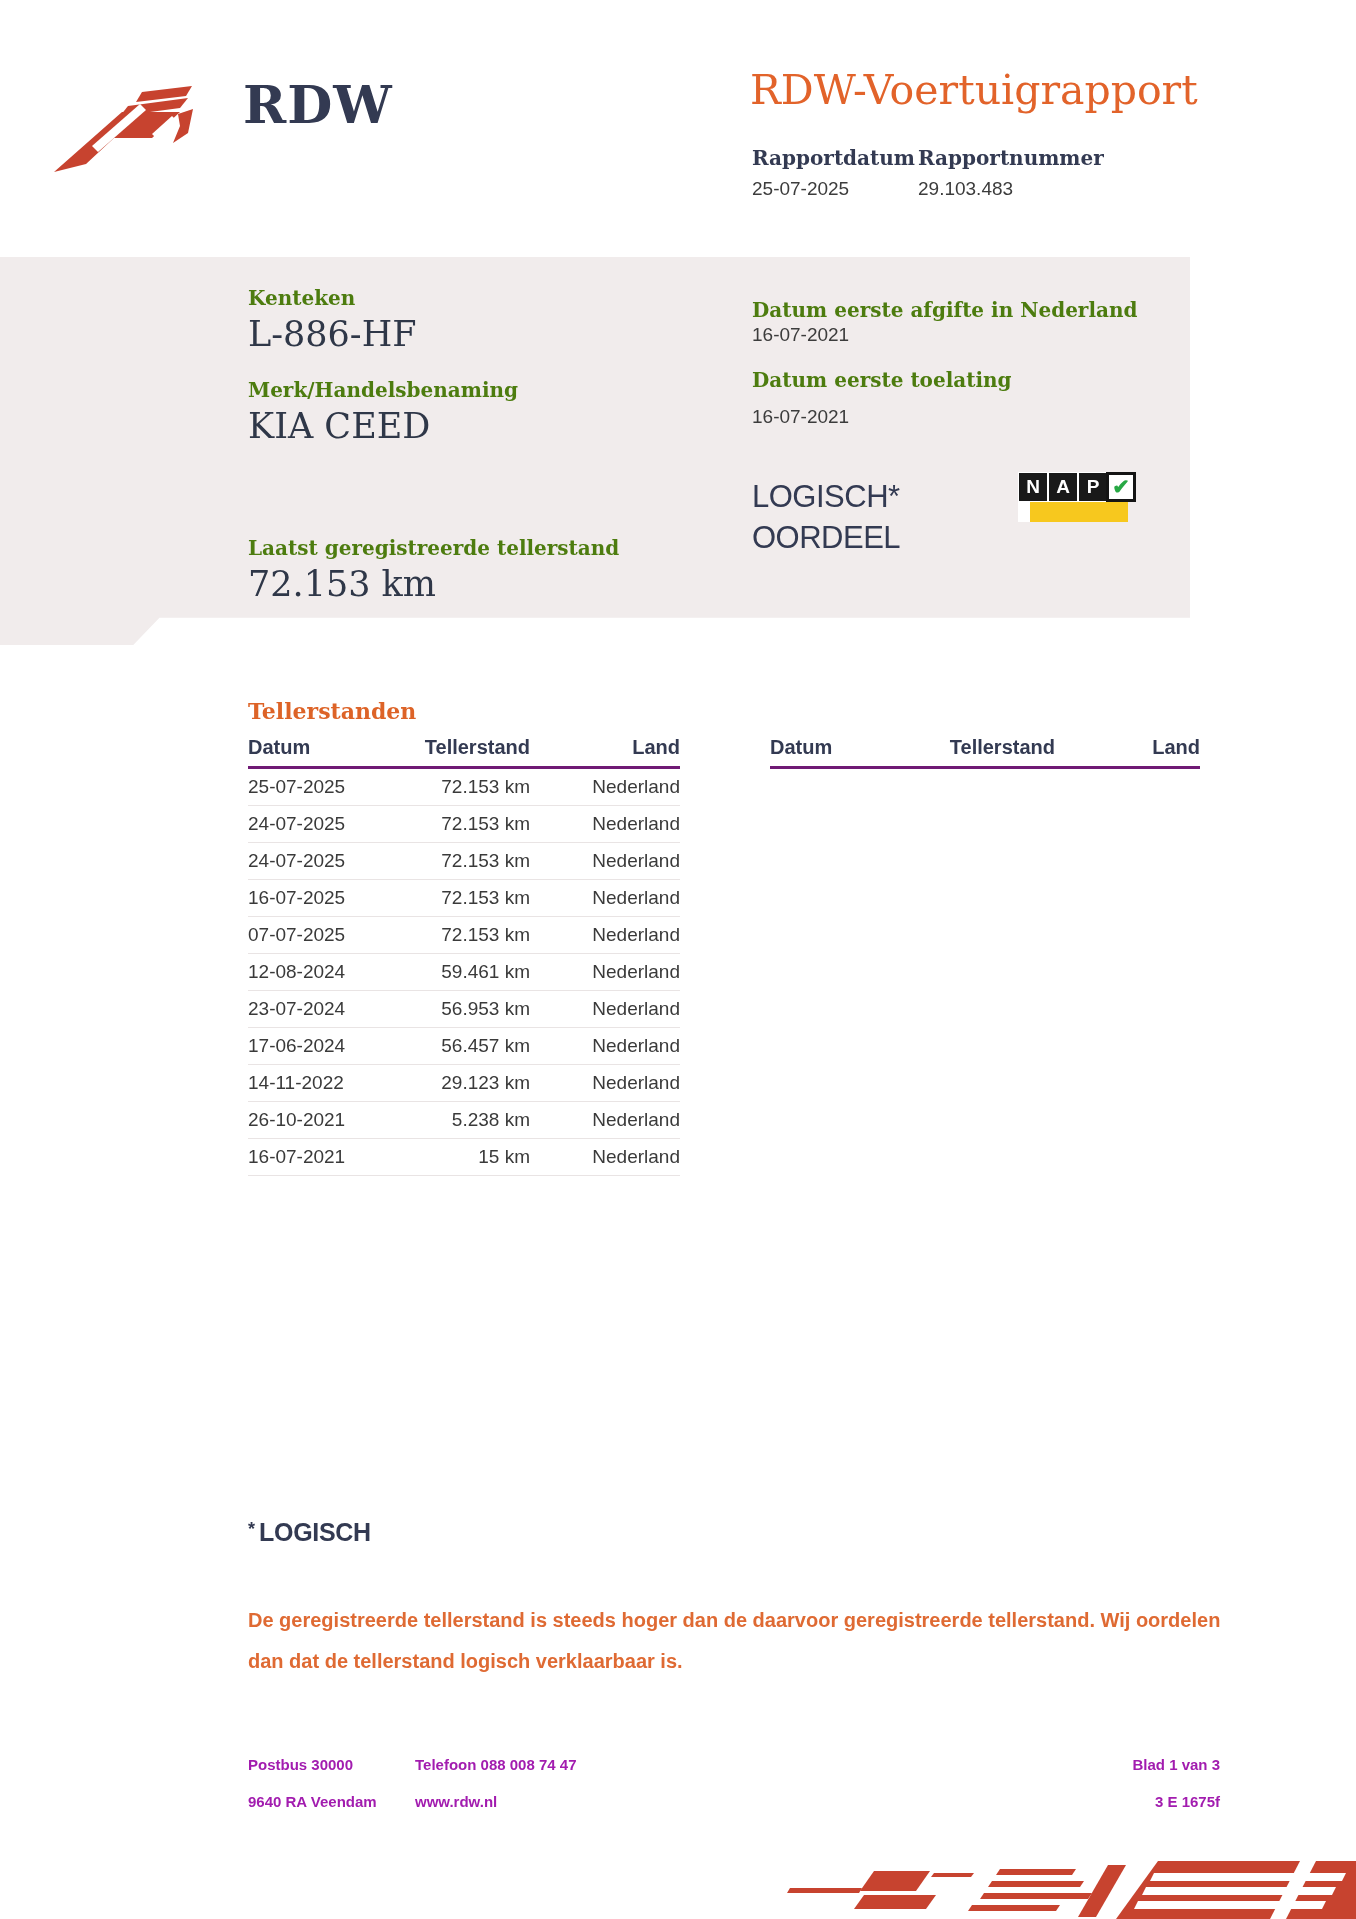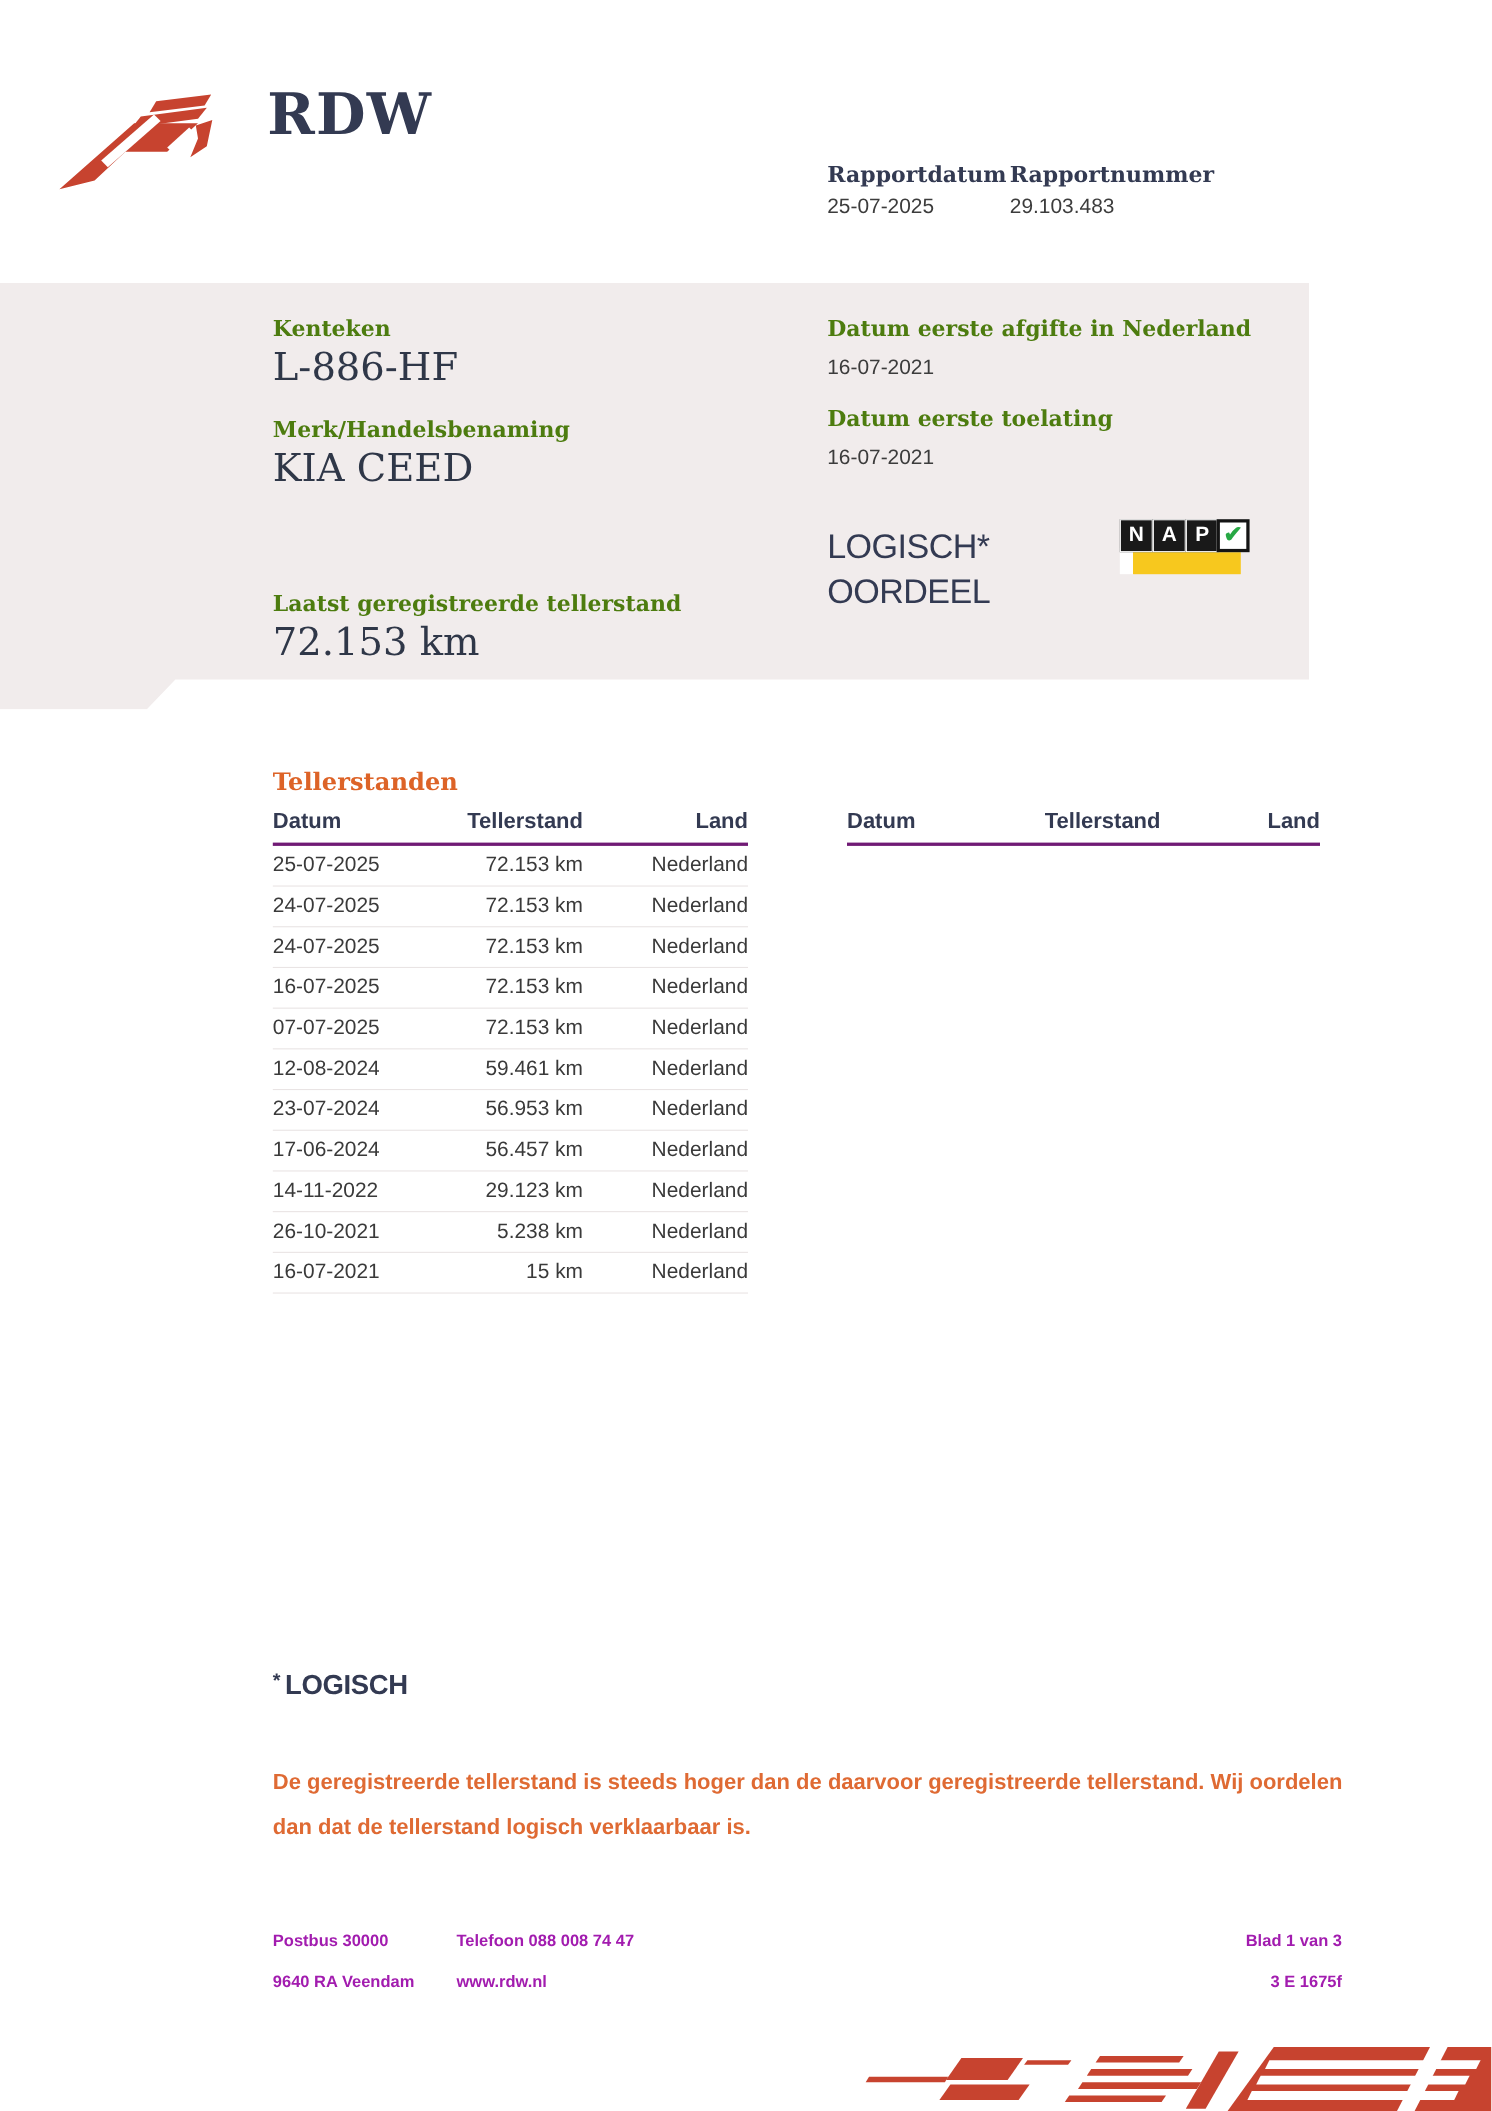--- a/index.html
+++ b/index.html
@@ -63,35 +63,36 @@
       <polygon points="90,16 140,10 134,20 84,26"></polygon>
       <polygon points="126,38 141,33 136,57 121,67 128,50"></polygon>
     </g>
     <g fill="#ffffff">
       <polygon points="40,70 88,28 94,34 46,76"></polygon>
       <polygon points="100,58 120,40 124,44 104,62"></polygon>
     </g>
   </svg>
   <div class="abs rdw-wordmark" style="left:243px;top:74px;">RDW</div>
 
+  <div class="abs doc-title" style="left:750px;top:66px;">RDW-Voertuigrapport</div>
 
   <div class="abs meta-label" style="left:752px;top:146px;">Rapportdatum</div>
   <div class="abs meta-label" style="left:918px;top:146px;">Rapportnummer</div>
   <div class="abs meta-value" style="left:752px;top:178px;">25-07-2025</div>
   <div class="abs meta-value" style="left:918px;top:178px;">29.103.483</div>
 
   <div class="abs panel"></div>
 
   <div class="abs label-serif" style="left:248px;top:286px;">Kenteken</div>
   <div class="abs value-serif" style="left:248px;top:314px;">L-886-HF</div>
 
   <div class="abs label-serif" style="left:248px;top:378px;">Merk/Handelsbenaming</div>
   <div class="abs value-serif" style="left:248px;top:406px;">KIA CEED</div>
 
-  <div class="abs label-serif" style="left:752px;top:286px;">Datum eerste afgifte in Nederland</div>
+  <div class="abs label-serif" style="left:752px;top:298px;">Datum eerste afgifte in Nederland</div>
   <div class="abs value-sans" style="left:752px;top:324px;">16-07-2021</div>
 
   <div class="abs label-serif" style="left:752px;top:368px;">Datum eerste toelating</div>
   <div class="abs value-sans" style="left:752px;top:406px;">16-07-2021</div>
 
   <div class="abs oordeel" style="left:752px;top:476px;">
     <div>LOGISCH*</div>
     <div>OORDEEL</div>
   </div>
 

